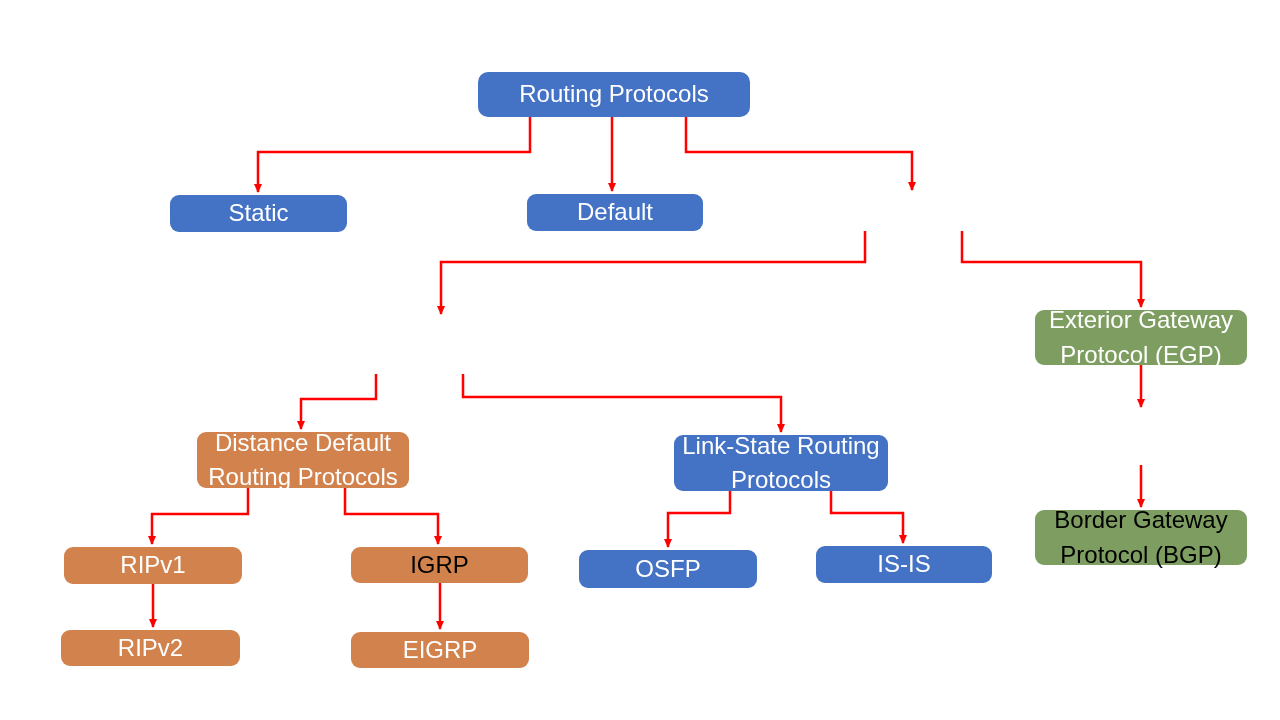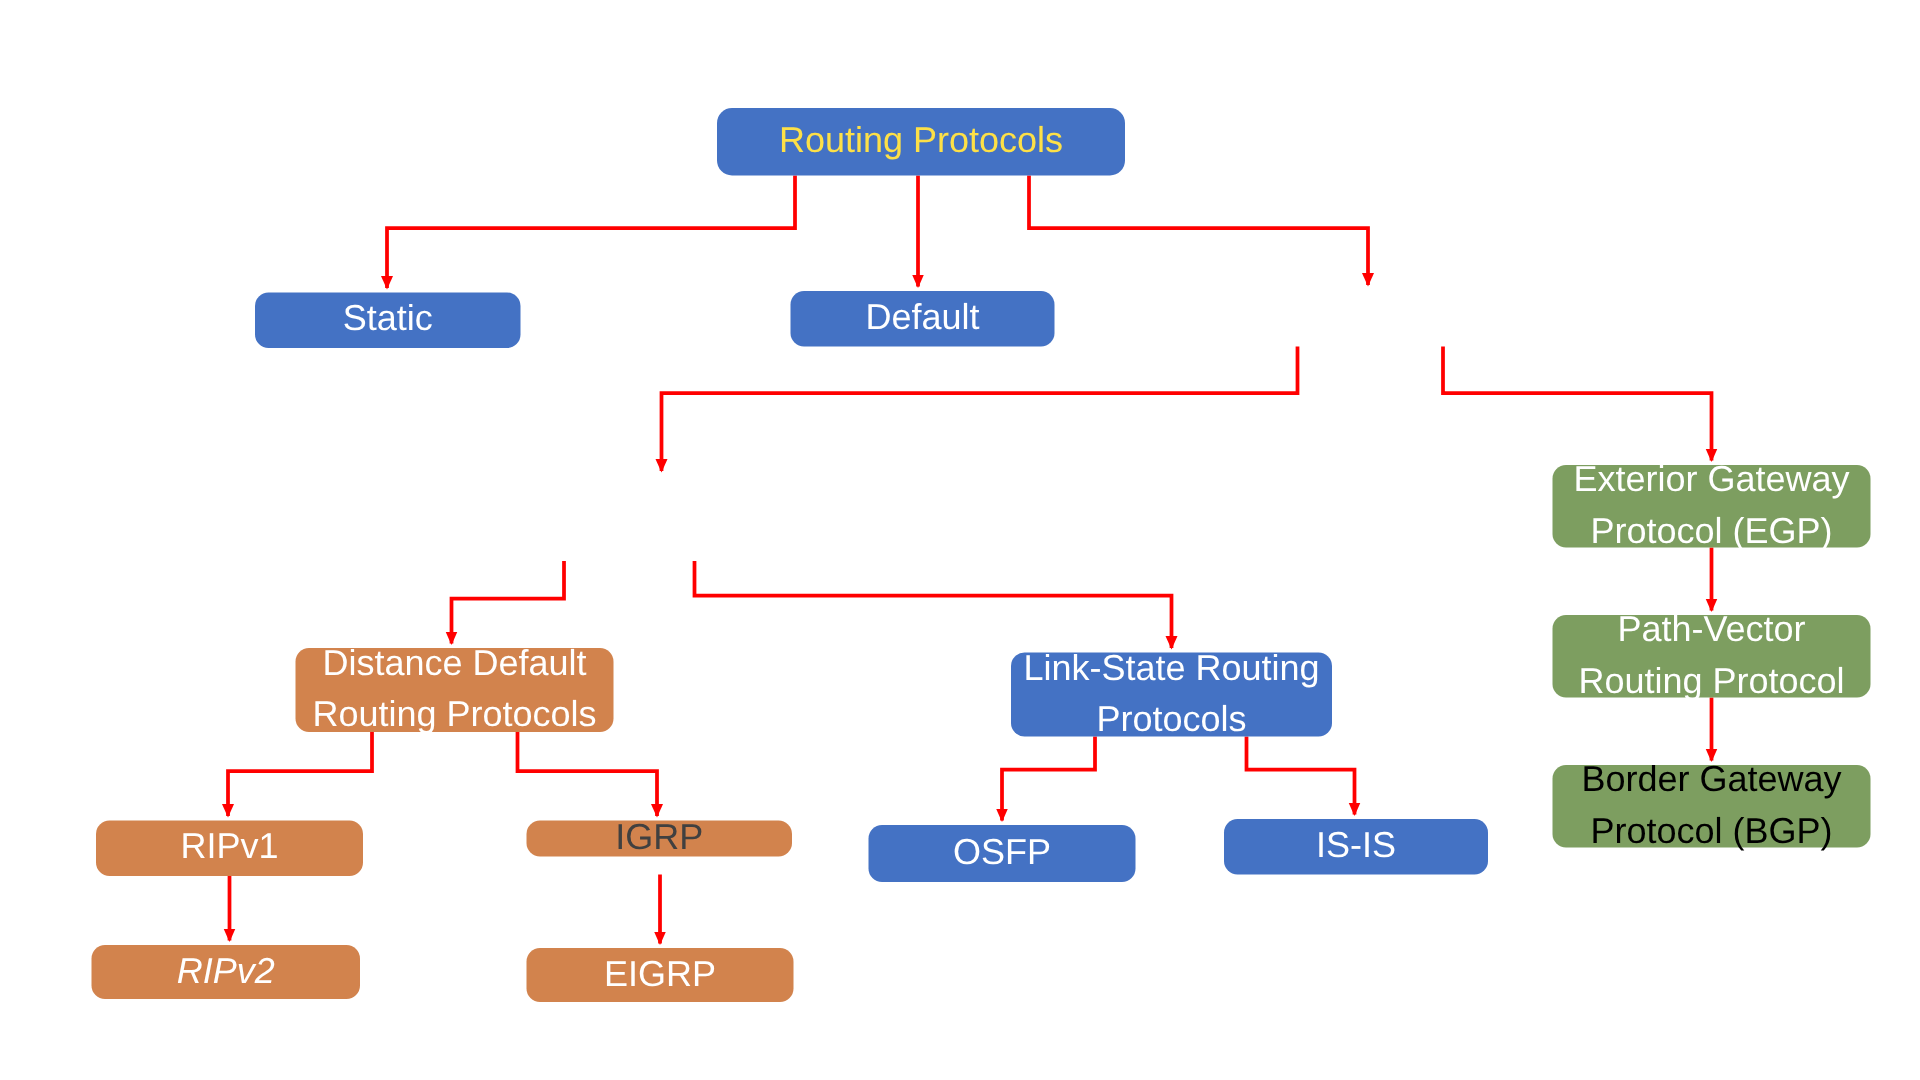--- a/index.html
+++ b/index.html
@@ -60,71 +60,68 @@
     <polyline class="edge" points="248,488 248,514 152,514 152,544" marker-end="url(#arrowhead)"></polyline>
     <polyline class="edge" points="345,488 345,514 438,514 438,544" marker-end="url(#arrowhead)"></polyline>
     <polyline class="edge" points="153,584 153,627" marker-end="url(#arrowhead)"></polyline>
     <polyline class="edge" points="440,583 440,629" marker-end="url(#arrowhead)"></polyline>
     <polyline class="edge" points="730,491 730,513 668,513 668,547" marker-end="url(#arrowhead)"></polyline>
     <polyline class="edge" points="831,491 831,513 903,513 903,543" marker-end="url(#arrowhead)"></polyline>
     <polyline class="edge" points="1141,365 1141,407" marker-end="url(#arrowhead)"></polyline>
     <polyline class="edge" points="1141,465 1141,507" marker-end="url(#arrowhead)"></polyline>
   </svg>
 
-  <div class="node title" style="left: 478px; top: 72px; width: 272px; height: 45px; background: rgb(68, 114, 196); color: #fde047;">
+  <div class="node title" style="left: 478px; top: 72px; width: 272px; height: 45px; background: rgb(68, 114, 196); color: #ffffff;">
     <span>Routing Protocols</span>
   </div>
 
   <div class="node" style="left: 170px; top: 195px; width: 177px; height: 37px; background: rgb(68, 114, 196); color: rgb(255, 255, 255);">
     <span>Static</span>
   </div>
 
   <div class="node" style="left: 527px; top: 194px; width: 176px; height: 37px; background: rgb(68, 114, 196); color: rgb(255, 255, 255);">
     <span>Default</span>
   </div>
 
 
 
   <div class="node" style="left: 1035px; top: 310px; width: 212px; height: 55px; background: rgb(125, 158, 96); color: rgb(255, 255, 255);">
     <span>Exterior Gateway Protocol (EGP)</span>
   </div>
 
-  <div class="node" style="left: 1035px; top: 410px; width: 212px; height: 55px; background: rgb(125, 158, 96); color: rgb(255, 255, 255);">
-    <span>Path-Vector Routing Protocol</span>
-  </div>
 
   <div class="node" style="left: 1035px; top: 510px; width: 212px; height: 55px; background: rgb(125, 158, 96); color: #000000;">
     <span>Border Gateway Protocol (BGP)</span>
   </div>
 
   <div class="node" style="left: 197px; top: 432px; width: 212px; height: 56px; background: rgb(210, 131, 77); color: rgb(255, 255, 255);">
     <span>Distance Default Routing Protocols</span>
   </div>
 
   <div class="node" style="left: 674px; top: 435px; width: 214px; height: 56px; background: rgb(68, 114, 196); color: rgb(255, 255, 255);">
     <span>Link-State Routing Protocols</span>
   </div>
 
   <div class="node" style="left: 64px; top: 547px; width: 178px; height: 37px; background: rgb(210, 131, 77); color: rgb(255, 255, 255);">
     <span>RIPv1</span>
   </div>
 
-  <div class="node" style="left: 351px; top: 547px; width: 177px; height: 24px; background: rgb(210, 131, 77); color: #404040;">
+  <div class="node" style="left: 351px; top: 547px; width: 177px; height: 36px; background: rgb(210, 131, 77); color: #000000;">
     <span>IGRP</span>
   </div>
 
   <div class="node" style="left: 579px; top: 550px; width: 178px; height: 38px; background: rgb(68, 114, 196); color: rgb(255, 255, 255);">
     <span>OSFP</span>
   </div>
 
   <div class="node" style="left: 816px; top: 546px; width: 176px; height: 37px; background: rgb(68, 114, 196); color: rgb(255, 255, 255);">
     <span>IS-IS</span>
   </div>
 
-  <div class="node" style="left: 61px; top: 630px; width: 179px; height: 36px; background: rgb(210, 131, 77); color: rgb(255, 255, 255); font-style: italic;">
+  <div class="node" style="left: 61px; top: 630px; width: 179px; height: 36px; background: rgb(210, 131, 77); color: rgb(255, 255, 255);">
     <span>RIPv2</span>
   </div>
 
   <div class="node" style="left: 351px; top: 632px; width: 178px; height: 36px; background: rgb(210, 131, 77); color: rgb(255, 255, 255);">
     <span>EIGRP</span>
   </div>
 
 </div>
 
 </body></html>

